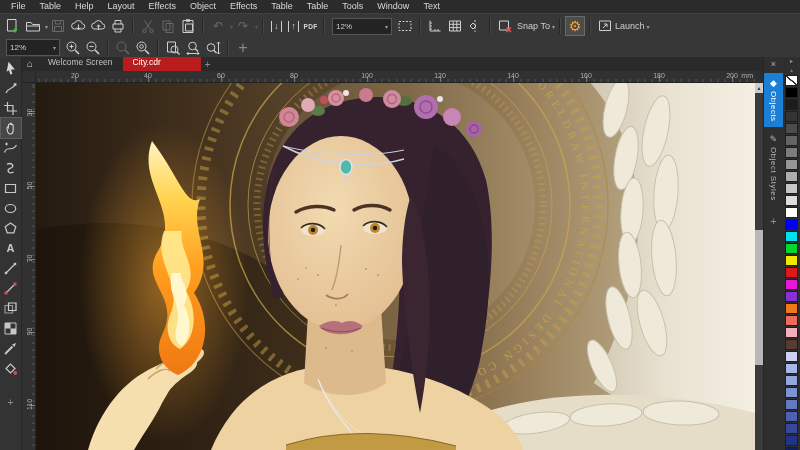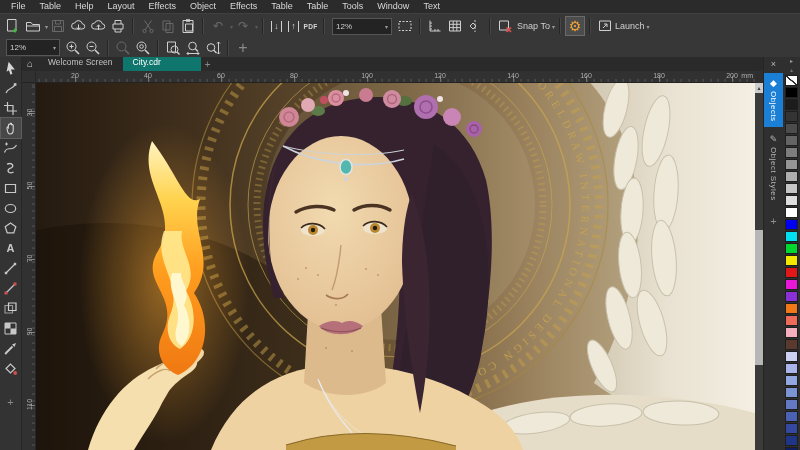--- a/index.html
+++ b/index.html
@@ -30,21 +30,21 @@
   .label9{font-size:9px;color:#cfcfcf;}
   .brk{display:inline-block;border-left:1px solid #cfcfcf;border-right:1px solid #cfcfcf;
     padding:0 2px;font-size:9px;line-height:11px;color:#cfcfcf;}
   .pdf-txt{font-size:6.5px;font-weight:bold;letter-spacing:.3px;color:#d8d8d8;line-height:7px;text-align:center;}
   svg.ic{display:block;}
   svg.ic *{vector-effect:non-scaling-stroke;}
   
   .tabbar{left:22px;top:57px;width:741px;height:14px;background:#2a2a2a;display:flex;align-items:center;font-size:8.5px;}
   .home-btn{width:16px;text-align:center;color:#cfcfcf;font-size:10px;line-height:14px;}
   .tab{height:14px;display:flex;align-items:flex-start;padding:0 10px;color:#c2c2c2;}
-  .tab.active{background:#0f766e;color:#fff;min-width:58px;}
+  .tab.active{background:#b91c1c;color:#fff;min-width:58px;}
   .newtab{width:14px;text-align:center;color:#8a8a8a;font-size:10px;}
   
   .toolbox{left:0;top:57px;width:22px;height:393px;background:#333;border-right:1px solid #272727;
     display:flex;flex-direction:column;align-items:center;padding-top:1px;box-sizing:border-box;}
   .tool{width:20px;height:20px;display:flex;align-items:center;justify-content:center;color:#c8c8c8;flex:none;}
   .tool.selected{background:#474747;outline:1px solid #5e5e5e;}
   .tool .txt{font-size:11px;font-weight:bold;color:#c8c8c8;line-height:11px;}
   .tool.addbtn{color:#8a8a8a;font-size:11px;margin-top:14px;}
   
   .corner{left:22px;top:71px;width:14px;height:12px;background:#313131;border-right:1px solid #262626;border-bottom:1px solid #222;box-sizing:border-box;}

